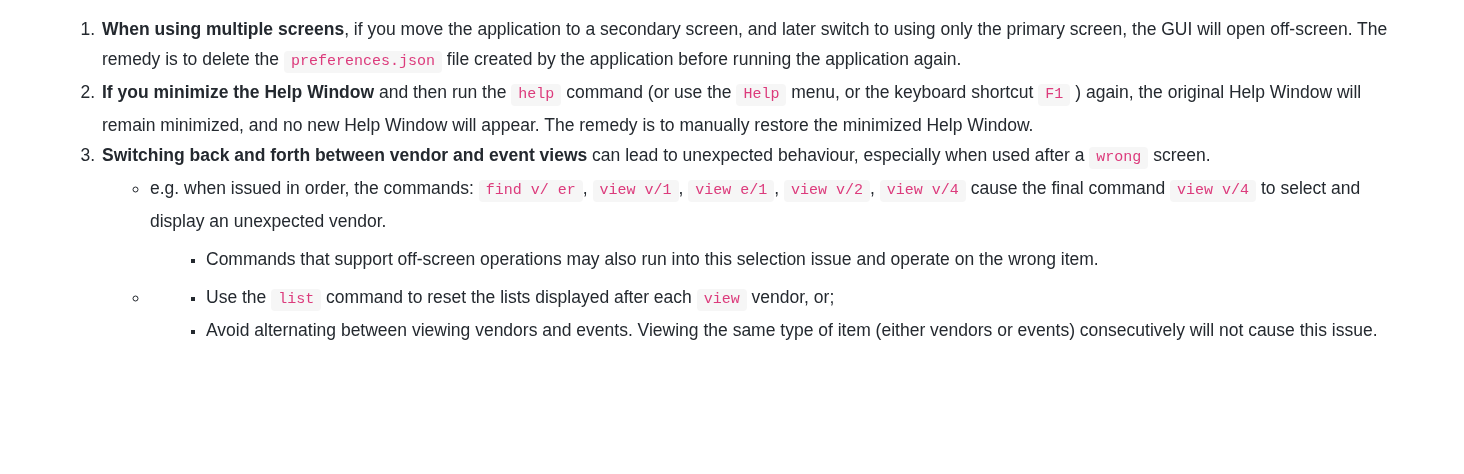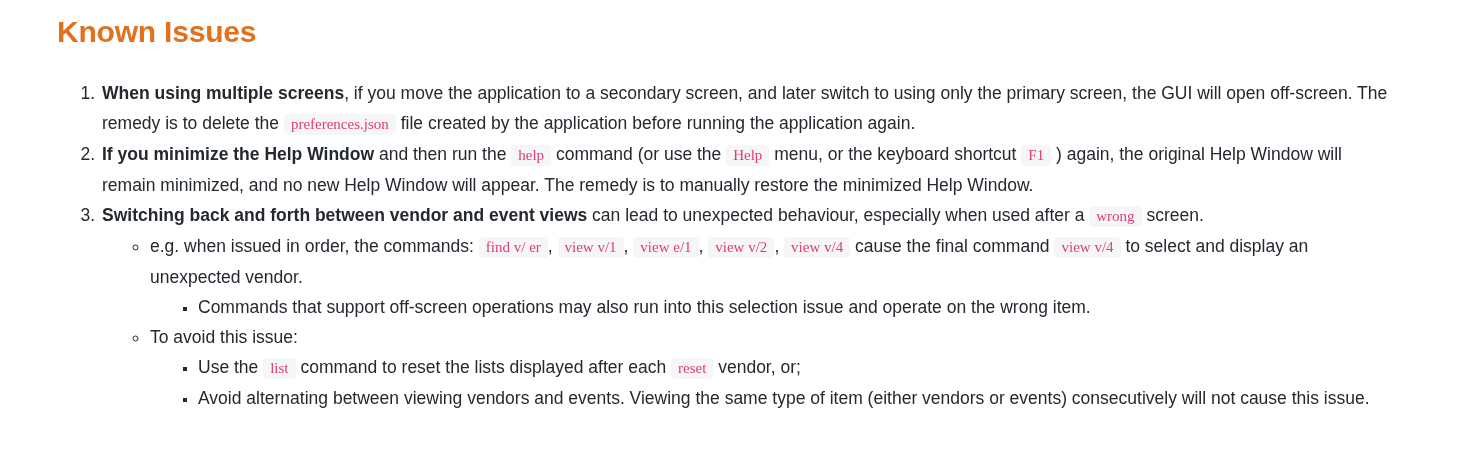--- a/index.html
+++ b/index.html
@@ -36,48 +36,47 @@
     padding-left:43px;
     list-style:decimal;
   }
   ol.issues > li{ padding-left:2px; }
   ul.lvl2{
     margin:0;
     padding-left:48px;
     list-style:circle;
   }
   ul.lvl3{
-    margin:0;
+    margin:8px;
     padding-left:48px;
     list-style:square;
   }
   ul.lvl3 > li::marker{ font-size:13px; }
   li::marker{ color:var(--body); }
   strong{ font-weight:700; }
   code.inline-code{
-    font-family:Liberation Serif, serif;
+    font-family:Liberation Mono, monospace;
     font-size:15px;
     color:var(--code);
     background:var(--code-bg);
     padding:2px 7px 3px 7px;
     border-radius:4px;
     white-space:nowrap;
   }
 </style>
 </head>
 <body>
 
 <div class="page">
-  <h1 class="page-heading">Known Issues</h1>
   <ol class="issues">
       <li><strong>When using multiple screens</strong><span>, if you move the application to a secondary screen, and later switch to using only the primary screen, the GUI will open off-screen. The remedy is to delete the </span><code class="inline-code">preferences.json</code><span> file created by the application before running the application again.</span></li>
       <li><strong>If you minimize the Help Window</strong><span> and then run the </span><code class="inline-code">help</code><span> command (or use the </span><code class="inline-code">Help</code><span> menu, or the keyboard shortcut </span><code class="inline-code">F1</code><span> ) again, the original Help Window will remain minimized, and no new Help Window will appear. The remedy is to manually restore the minimized Help Window.</span></li>
       <li><strong>Switching back and forth between vendor and event views</strong><span> can lead to unexpected behaviour, especially when used after a </span><code class="inline-code">wrong</code><span> screen.</span><ul class="lvl2">
           <li><span>e.g. when issued in order, the commands: </span><code class="inline-code">find v/ er</code><span>, </span><code class="inline-code">view v/1</code><span>, </span><code class="inline-code">view e/1</code><span>, </span><code class="inline-code">view v/2</code><span>, </span><code class="inline-code">view v/4</code><span> cause the final command </span><code class="inline-code">view v/4</code><span> to select and display an unexpected vendor.</span><ul class="lvl3">
               <li><span>Commands that support off-screen operations may also run into this selection issue and operate on the wrong item.</span></li>
             </ul></li>
-          <li><span>To avoid this issue:</span><ul class="lvl3">
-              <li><span>Use the </span><code class="inline-code">list</code><span> command to reset the lists displayed after each </span><code class="inline-code">reset</code><span> vendor, or;</span></li>
+          <li><ul class="lvl3">
+              <li><span>Use the </span><code class="inline-code">list</code><span> command to reset the lists displayed after each </span><code class="inline-code">view</code><span> vendor, or;</span></li>
               <li><span>Avoid alternating between viewing vendors and events. Viewing the same type of item (either vendors or events) consecutively will not cause this issue.</span></li>
             </ul></li>
         </ul></li>
     </ol>
 </div>
 
 </body></html>

